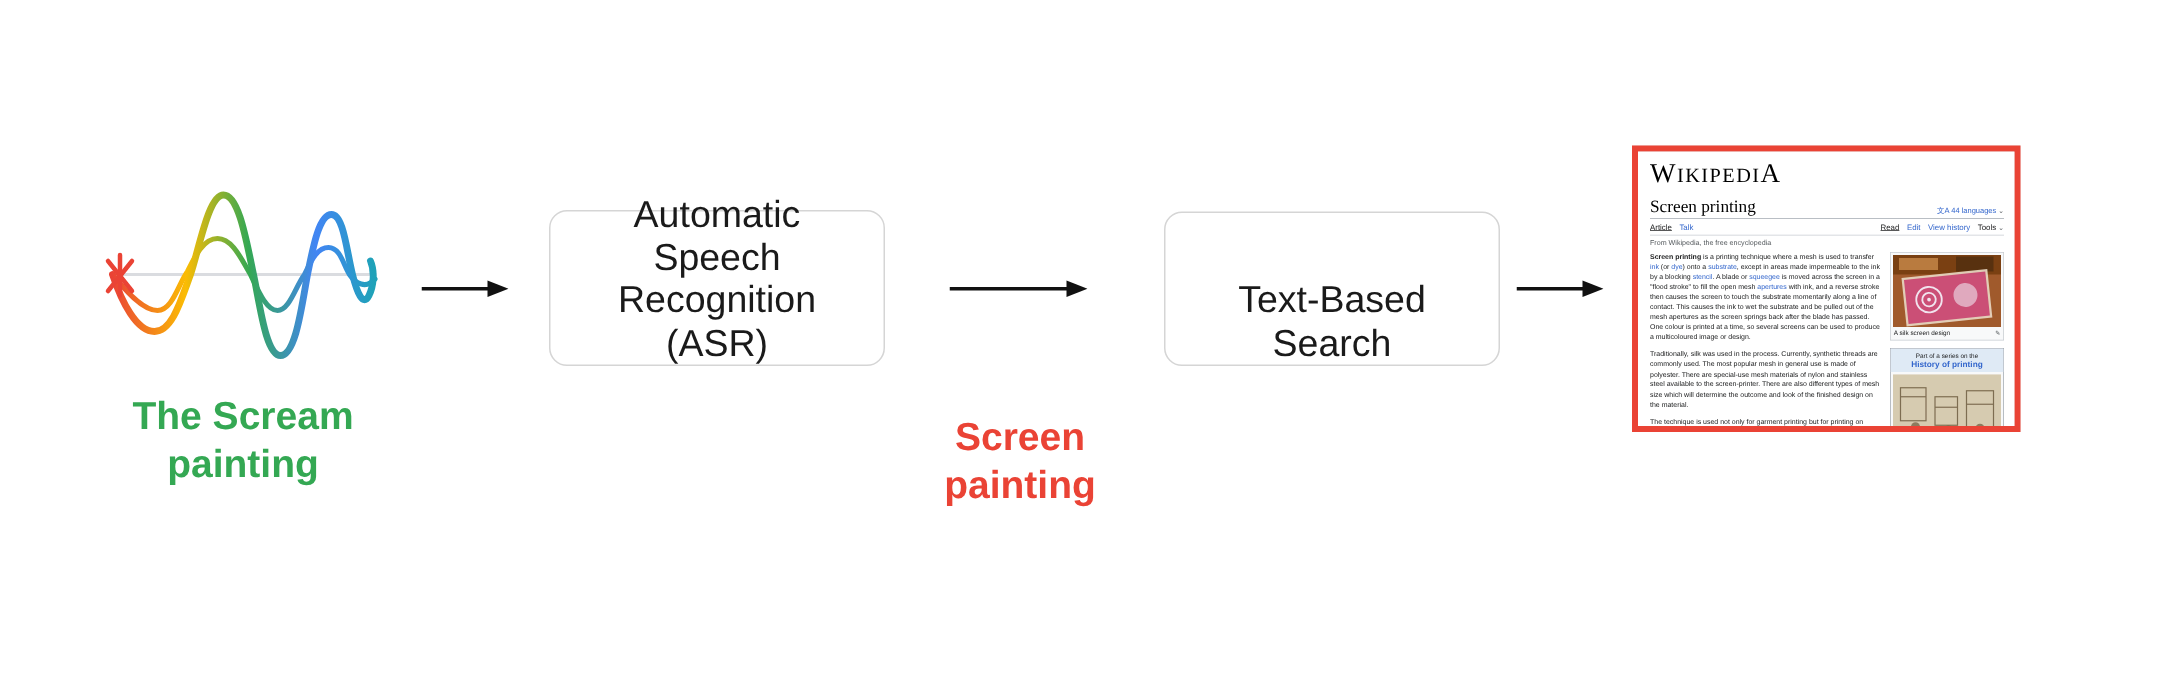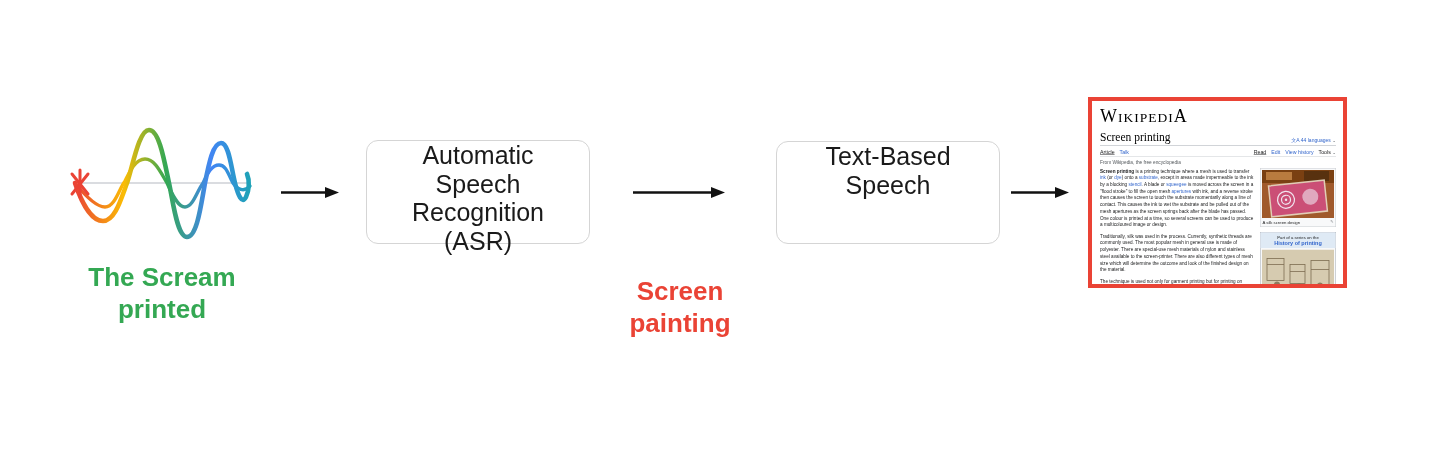--- a/index.html
+++ b/index.html
@@ -17,21 +17,21 @@
   
   .flow-label{
     font-weight:bold;font-size:26px;line-height:1.22;text-align:center;
   }
   .flow-label.green{color:var(--green);}
   .flow-label.red{color:var(--red);}
 
   
   .process-box{
     background:#ffffff;border:1.5px solid #d5d5d5;border-radius:12px;
-    display:flex;align-items:flex-start;justify-content:center;text-align:center;
+    display:flex;align-items:flex-end;justify-content:center;text-align:center;
     color:#1a1a1a;font-size:25px;line-height:1.14;font-weight:500;
   }
   .process-box .box-text{display:block;}
 
   
   .arrow svg{display:block;}
 
   
   .wiki-shot{
     left:1088px;top:97px;width:259px;height:191px;
@@ -131,21 +131,21 @@
              C 172 76, 179 80, 185 73" fill="none" stroke="url(#wg)" stroke-width="3.4" stroke-linecap="round"></path>
 
     <g stroke="#EA4335" stroke-width="3" stroke-linecap="round">
       <line x1="7" y1="61" x2="23" y2="81"></line>
       <line x1="23" y1="61" x2="7" y2="81"></line>
       <line x1="15" y1="57" x2="15" y2="84"></line>
     </g>
   </svg>
 </div>
 
-<div class="abs flow-label green" style="left:52px;top:262px;width:220px;">The Scream printed</div>
+<div class="abs flow-label green" style="left:52px;top:262px;width:220px;">The Scream painting</div>
 
 <div class="abs arrow" style="left:281px;top:185px;">
   <svg width="58" height="15" viewBox="0 0 58 15">
     <line x1="0" y1="7.5" x2="45" y2="7.5" stroke="#111" stroke-width="2.4"></line>
     <polygon points="44,2 58,7.5 44,13" fill="#111"></polygon>
   </svg>
 </div>
 
 <div class="abs process-box" style="left:366px;top:140px;width:224px;height:104px;">
   <span class="box-text" style="max-width:195px;">Automatic Speech Recognition (ASR)</span>
@@ -154,21 +154,21 @@
 <div class="abs arrow" style="left:633px;top:185px;">
   <svg width="92" height="15" viewBox="0 0 92 15">
     <line x1="0" y1="7.5" x2="79" y2="7.5" stroke="#111" stroke-width="2.4"></line>
     <polygon points="78,2 92,7.5 78,13" fill="#111"></polygon>
   </svg>
 </div>
 
 <div class="abs flow-label red" style="left:600px;top:276px;width:160px;">Screen painting</div>
 
 <div class="abs process-box" style="left:776px;top:141px;width:224px;height:103px;">
-  <span class="box-text" style="max-width:150px;">Text-Based Speech</span>
+  <span class="box-text" style="max-width:150px;">Text-Based Search</span>
 </div>
 
 <div class="abs arrow" style="left:1011px;top:185px;">
   <svg width="58" height="15" viewBox="0 0 58 15">
     <line x1="0" y1="7.5" x2="45" y2="7.5" stroke="#111" stroke-width="2.4"></line>
     <polygon points="44,2 58,7.5 44,13" fill="#111"></polygon>
   </svg>
 </div>
 
 <div class="abs wiki-shot">

